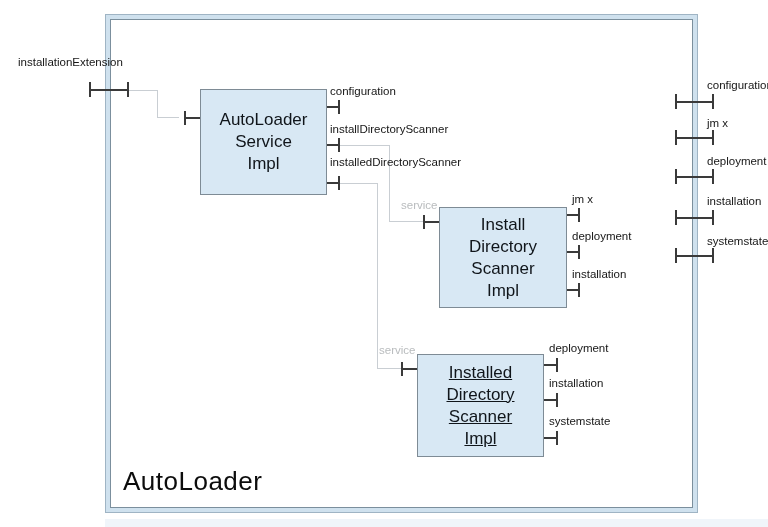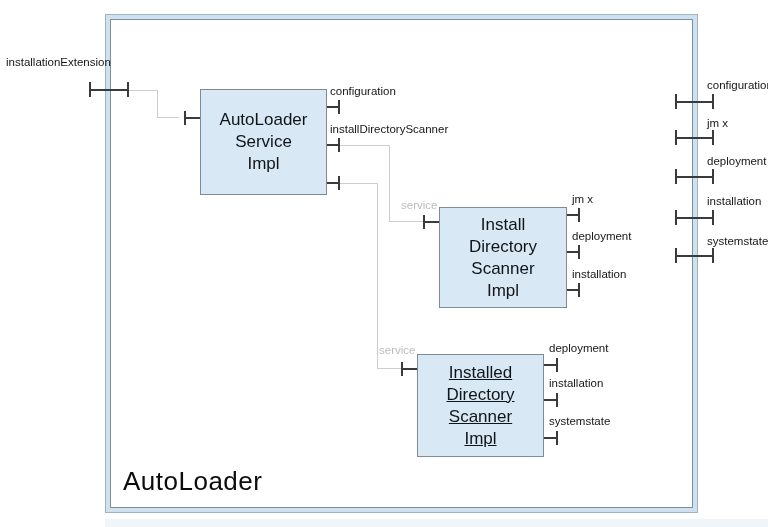--- a/index.html
+++ b/index.html
@@ -42,21 +42,21 @@
 <body>
 
 <div class="canvas">
 
   <div class="frame">
     <div class="frame-inner"></div>
   </div>
   <div class="frame-title">AutoLoader</div>
   <div class="edge-strip"></div>
 
-  <div class="plbl" style="left:6px;top:56px;text-align:center;">installationExtension</div>
+  <div class="plbl" style="left:18px;top:56px;text-align:center;">installationExtension</div>
   <div class="h" style="left:89px;top:89px;width:40px;"></div>
   <div class="v" style="left:89px;top:82px;height:15px;"></div>
   <div class="v" style="left:127px;top:82px;height:15px;"></div>
 
   <div class="gh" style="left:129px;top:90px;width:28px;"></div>
   <div class="gv" style="left:157px;top:90px;height:28px;"></div>
   <div class="gh" style="left:157px;top:117px;width:22px;"></div>
   <div class="v" style="left:184px;top:111px;height:14px;"></div>
   <div class="h" style="left:184px;top:117px;width:16px;"></div>
 
@@ -71,20 +71,21 @@
   <div class="v" style="left:338px;top:100px;height:14px;"></div>
 
   <div class="plbl" style="left:330px;top:123px;">installDirectoryScanner</div>
   <div class="h" style="left:327px;top:144px;width:12px;"></div>
   <div class="v" style="left:338px;top:138px;height:14px;"></div>
 
   <div class="gh" style="left:340px;top:145px;width:49px;"></div>
   <div class="gv" style="left:389px;top:145px;height:77px;"></div>
   <div class="gh" style="left:389px;top:221px;width:35px;"></div>
 
+  <div class="plbl" style="left:330px;top:156px;">installedDirectoryScanner</div>
   <div class="h" style="left:327px;top:182px;width:12px;"></div>
   <div class="v" style="left:338px;top:176px;height:14px;"></div>
 
   <div class="gh" style="left:340px;top:183px;width:37px;"></div>
   <div class="gv" style="left:377px;top:183px;height:186px;"></div>
   <div class="gh" style="left:377px;top:368px;width:25px;"></div>
 
   <div class="plbl svclbl" style="left:401px;top:199px;">service</div>
   <div class="v" style="left:423px;top:215px;height:14px;"></div>
   <div class="h" style="left:423px;top:221px;width:16px;"></div>

